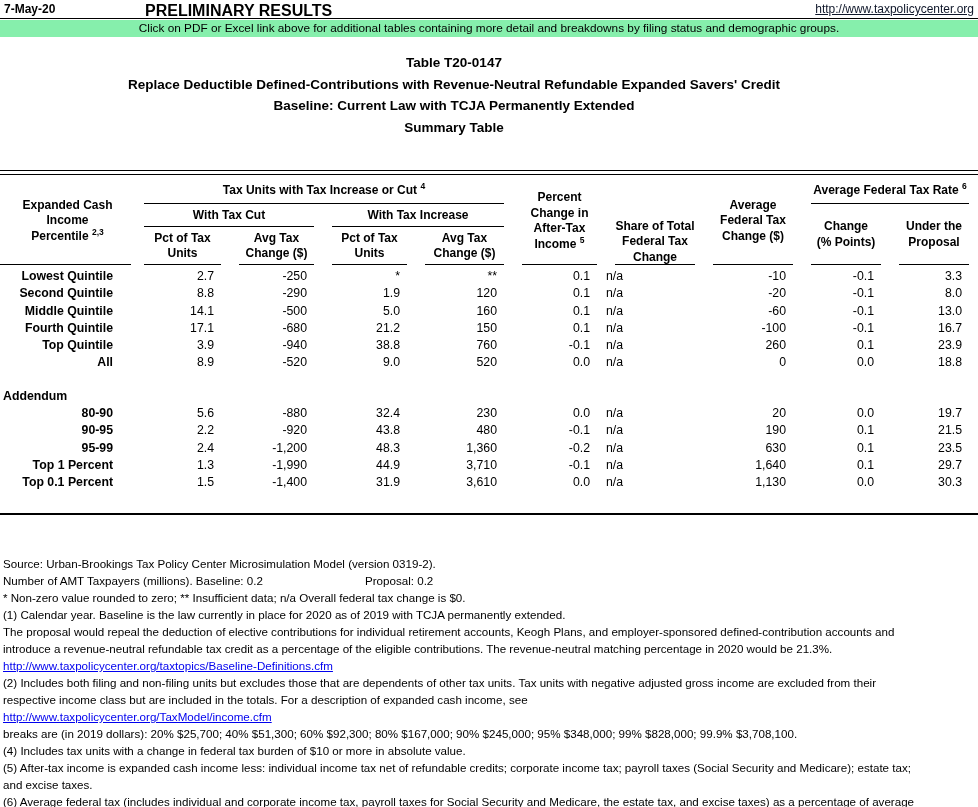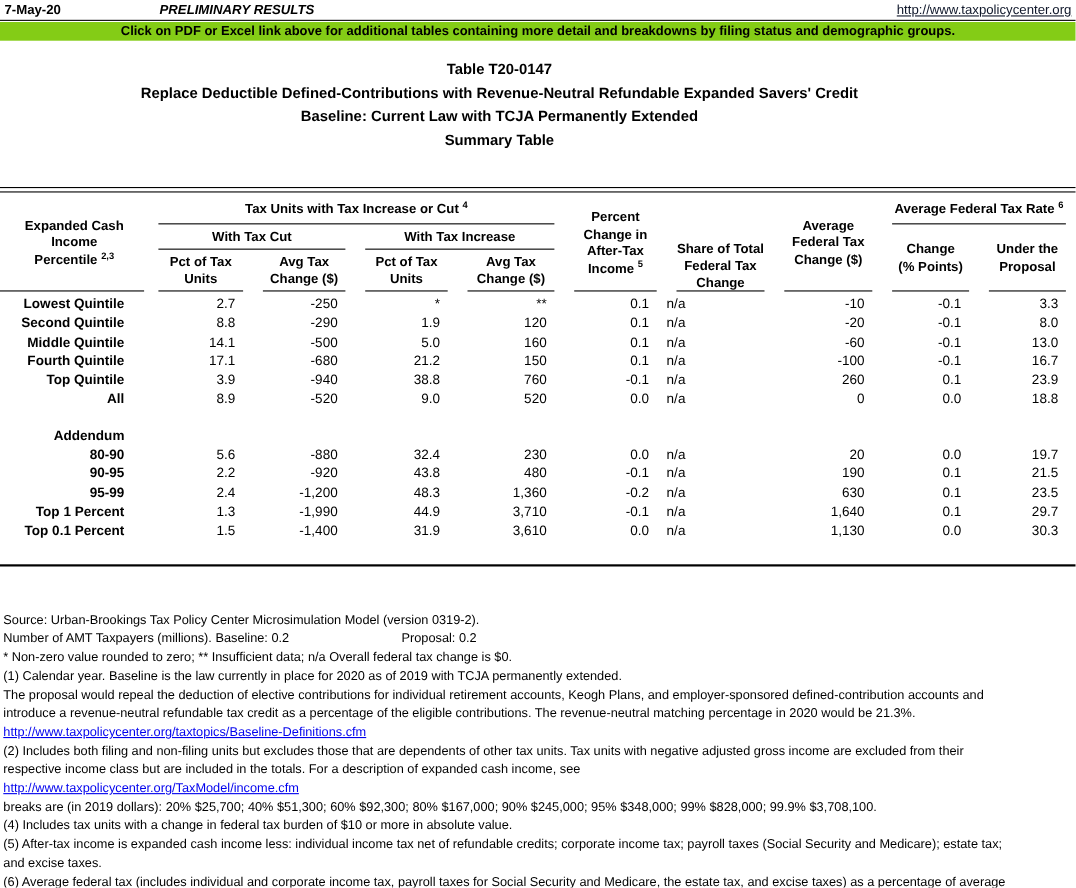--- a/index.html
+++ b/index.html
@@ -3,27 +3,27 @@
 <meta charset="utf-8">
 <style>
   * { margin:0; padding:0; box-sizing:border-box; }
   html,body { background:#fff; }
   body { font-family:"Liberation Sans", sans-serif; color:#000; }
   .page { position:relative; width:978px; height:807px; background:#fff; overflow:hidden;padding-left:36px; }
 
   
   .topbar { position:absolute; top:0; left:0; width:978px; height:18px; }
   .topbar .date { position:absolute; left:4px; top:2px; font-size:12px; font-weight:bold; }
-  .topbar .status { position:absolute; left:145px; top:2px; font-size:12px; font-weight:bold;font-style:italic; }
+  .topbar .status { position:absolute; left:145px; top:2px; font-size:16px; font-weight:bold; }
   .topbar .url { position:absolute; right:4px; top:2px; font-size:12px; color:#0f172a; text-decoration:underline; }
   .toprule { position:absolute; top:18px; left:0; width:978px; border-top:1.5px solid #000; }
 
   
-  .banner { position:absolute; top:20px; left:0; width:978px; height:17px; background:#84cc16;
-            text-align:center; font-size:11.8px; font-weight:bold; line-height:17px; }
+  .banner { position:absolute; top:20px; left:0; width:978px; height:17px; background:#86efac;
+            text-align:center; font-size:11.8px; font-weight:normal; line-height:17px; }
 
   
   .titles { position:absolute; top:52px; left:0; width:908px; text-align:center; }
   .titles .tline { font-size:13.5px; font-weight:bold; line-height:21.5px; }
   sup { font-size:8.5px; vertical-align:super; line-height:0; }
 
   
   .tablewrap { position:absolute; top:170px; left:0; width:978px; }
   .dblrule { height:5px; border-top:1.5px solid #000; border-bottom:1.5px solid #000; }
   .grid { display:grid; grid-template-columns:135px 95px 93px 93px 97px 93px 98px 98px 88px 88px; }
@@ -31,21 +31,21 @@
   .hcell { position:relative; font-size:12px; font-weight:bold; text-align:center;
            display:flex; flex-direction:column; justify-content:center; line-height:15.5px; }
   .hcell.ul::after { content:""; position:absolute; left:9px; right:9px; bottom:0; border-bottom:1.5px solid #000; }
   .hcell.ul-first::after { content:""; position:absolute; left:0; right:4px; bottom:0; border-bottom:1.5px solid #000; }
   .bgrid { margin-top:3px; }
   .brow { display:contents; }
   .cell { font-size:12.3px; height:17.3px; line-height:17.3px; white-space:nowrap; }
   .cell.lab { font-weight:bold; text-align:right; padding-right:22px; }
   .cell.num { text-align:right; padding-right:16px; }
   .cell.ctr { text-align:left; }
-  .cell.addhead { font-weight:bold; text-align:center; padding-left:3px;margin-left:24px; }
+  .cell.addhead { font-weight:bold; text-align:left; padding-left:3px; }
   .spacer-row { height:16px; grid-column:1 / 11; }
   .botpad { height:21px; }
   .botrule { border-top:2.5px solid #000; }
 
   
   .footnotes { position:absolute; top:517px; left:3px; width:972px;margin-top:38px; }
   .fline { font-size:11.6px; line-height:17px; height:17px; white-space:nowrap; position:relative; }
   .fline a { color:#0000EE; text-decoration:underline; }
   .fline .seg2 { position:absolute; left:362px; top:0; }
 </style>

